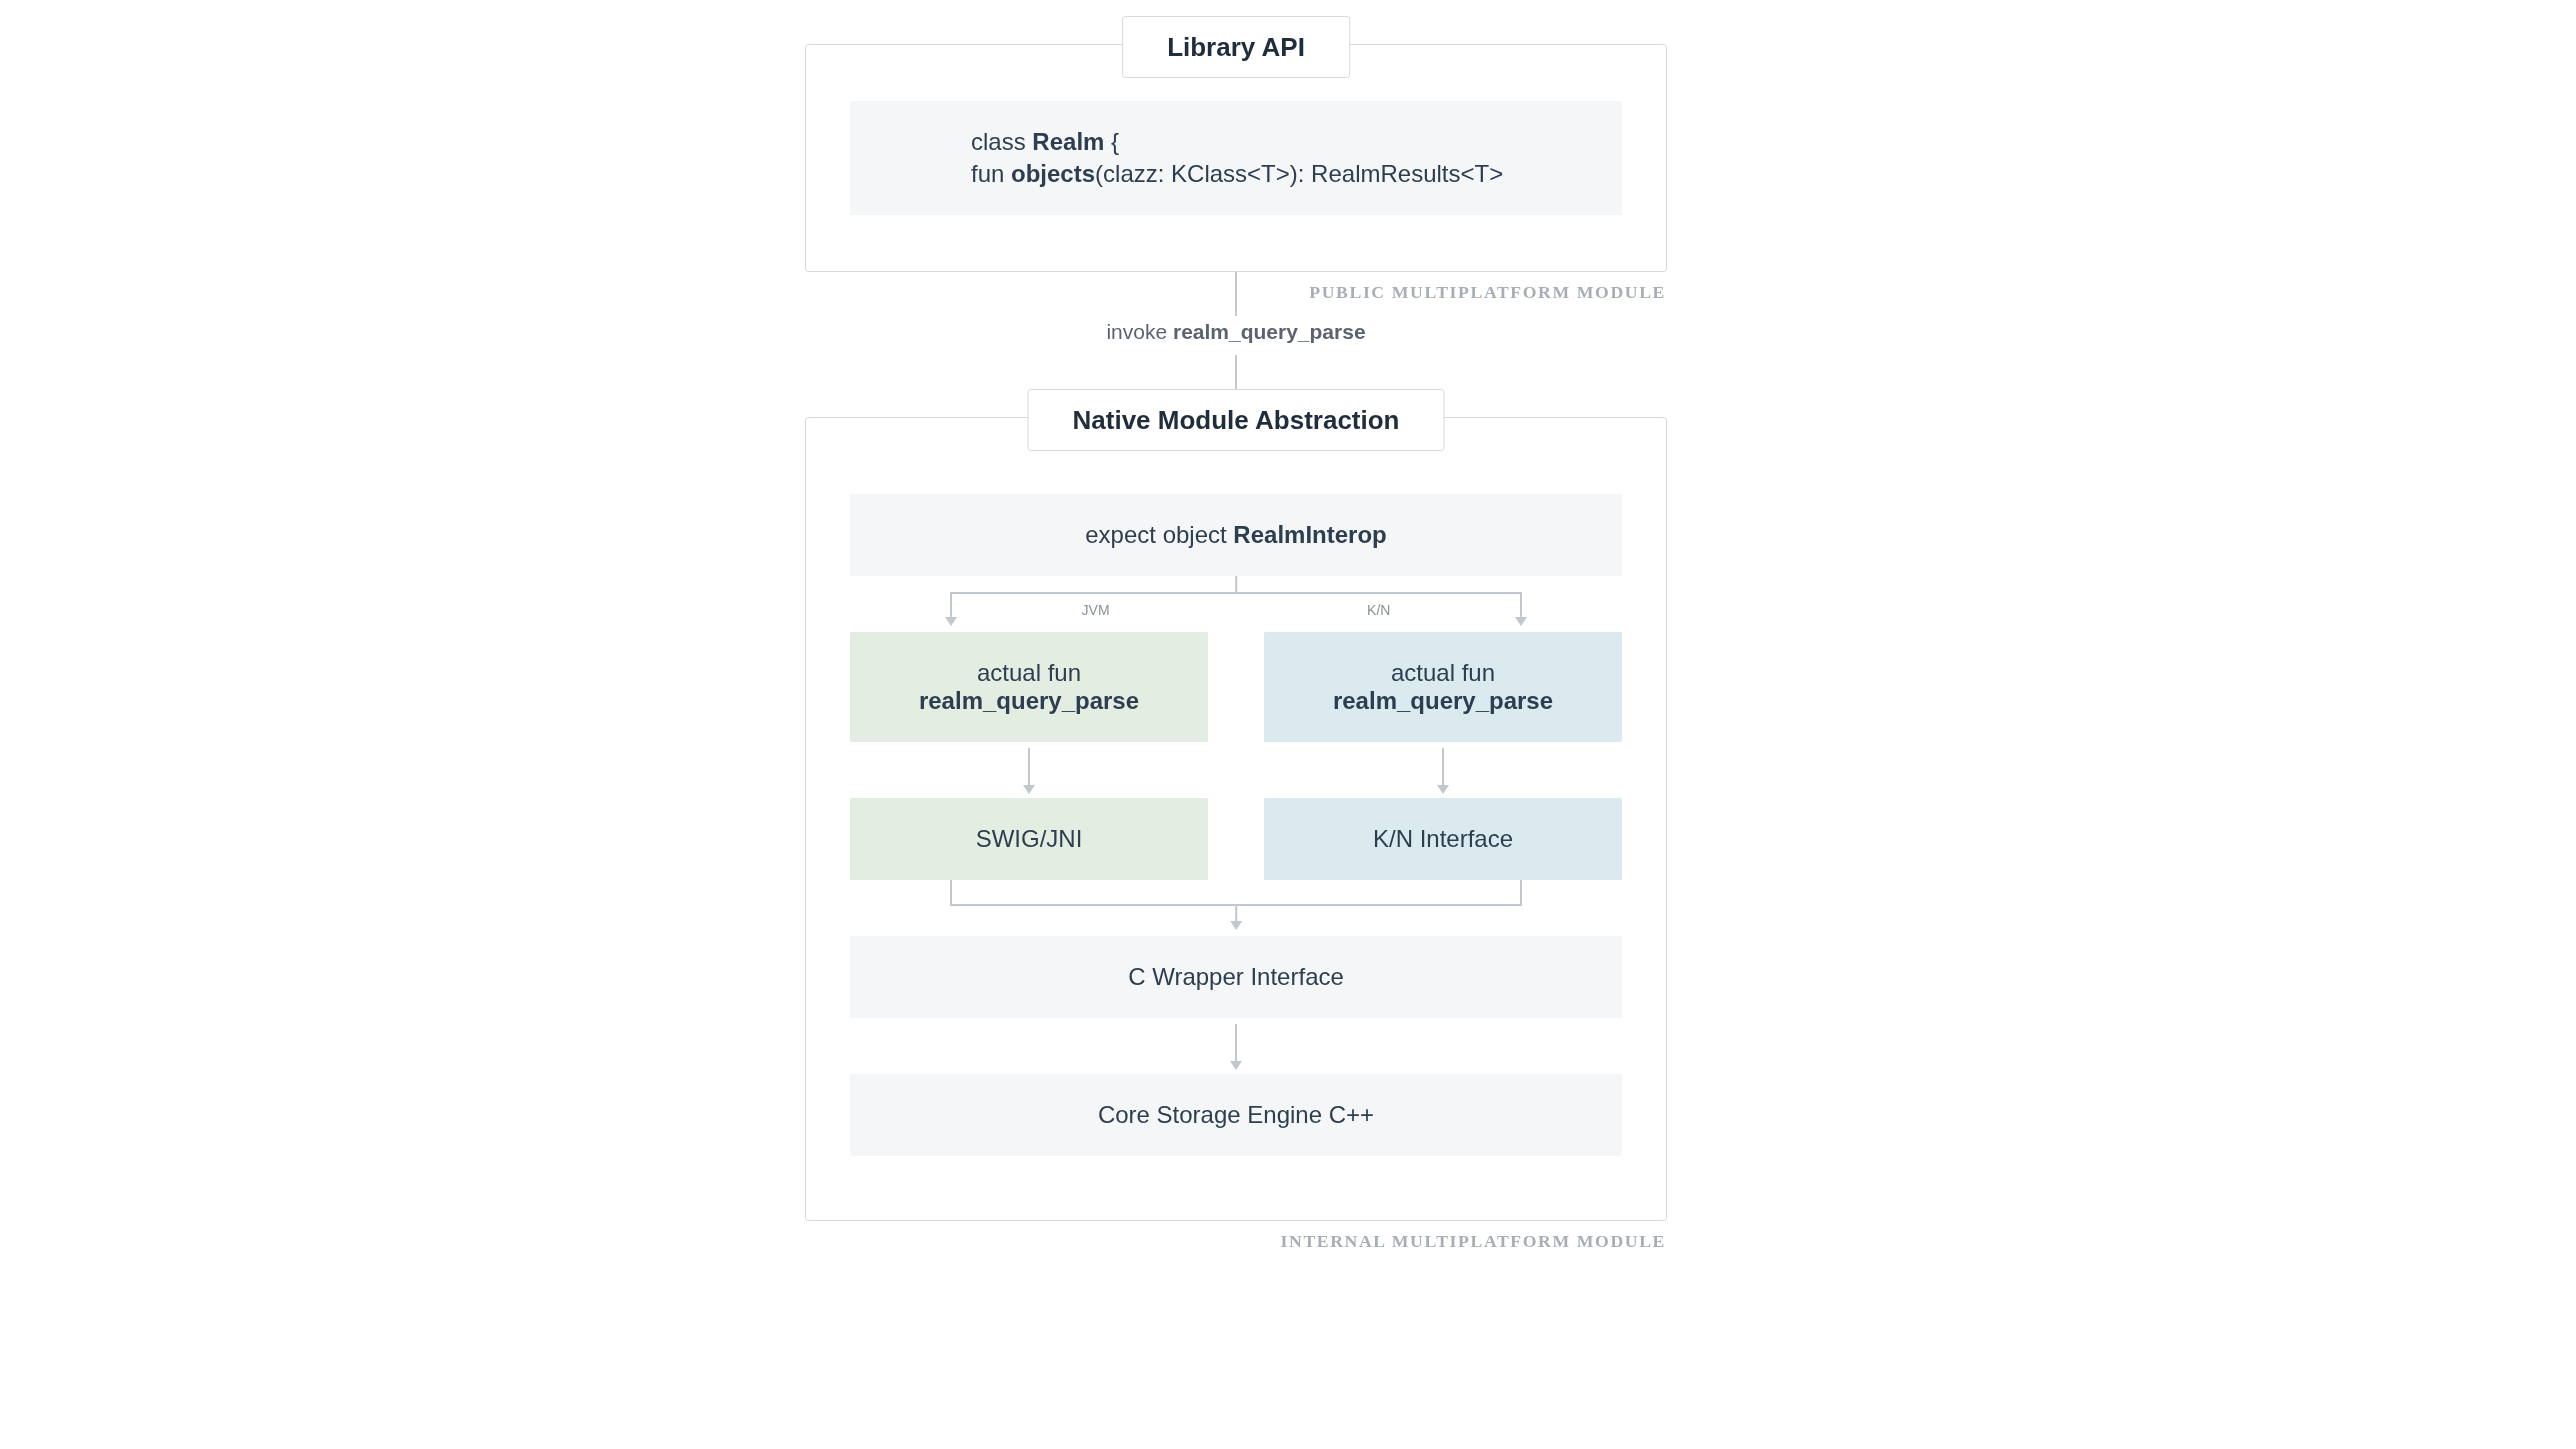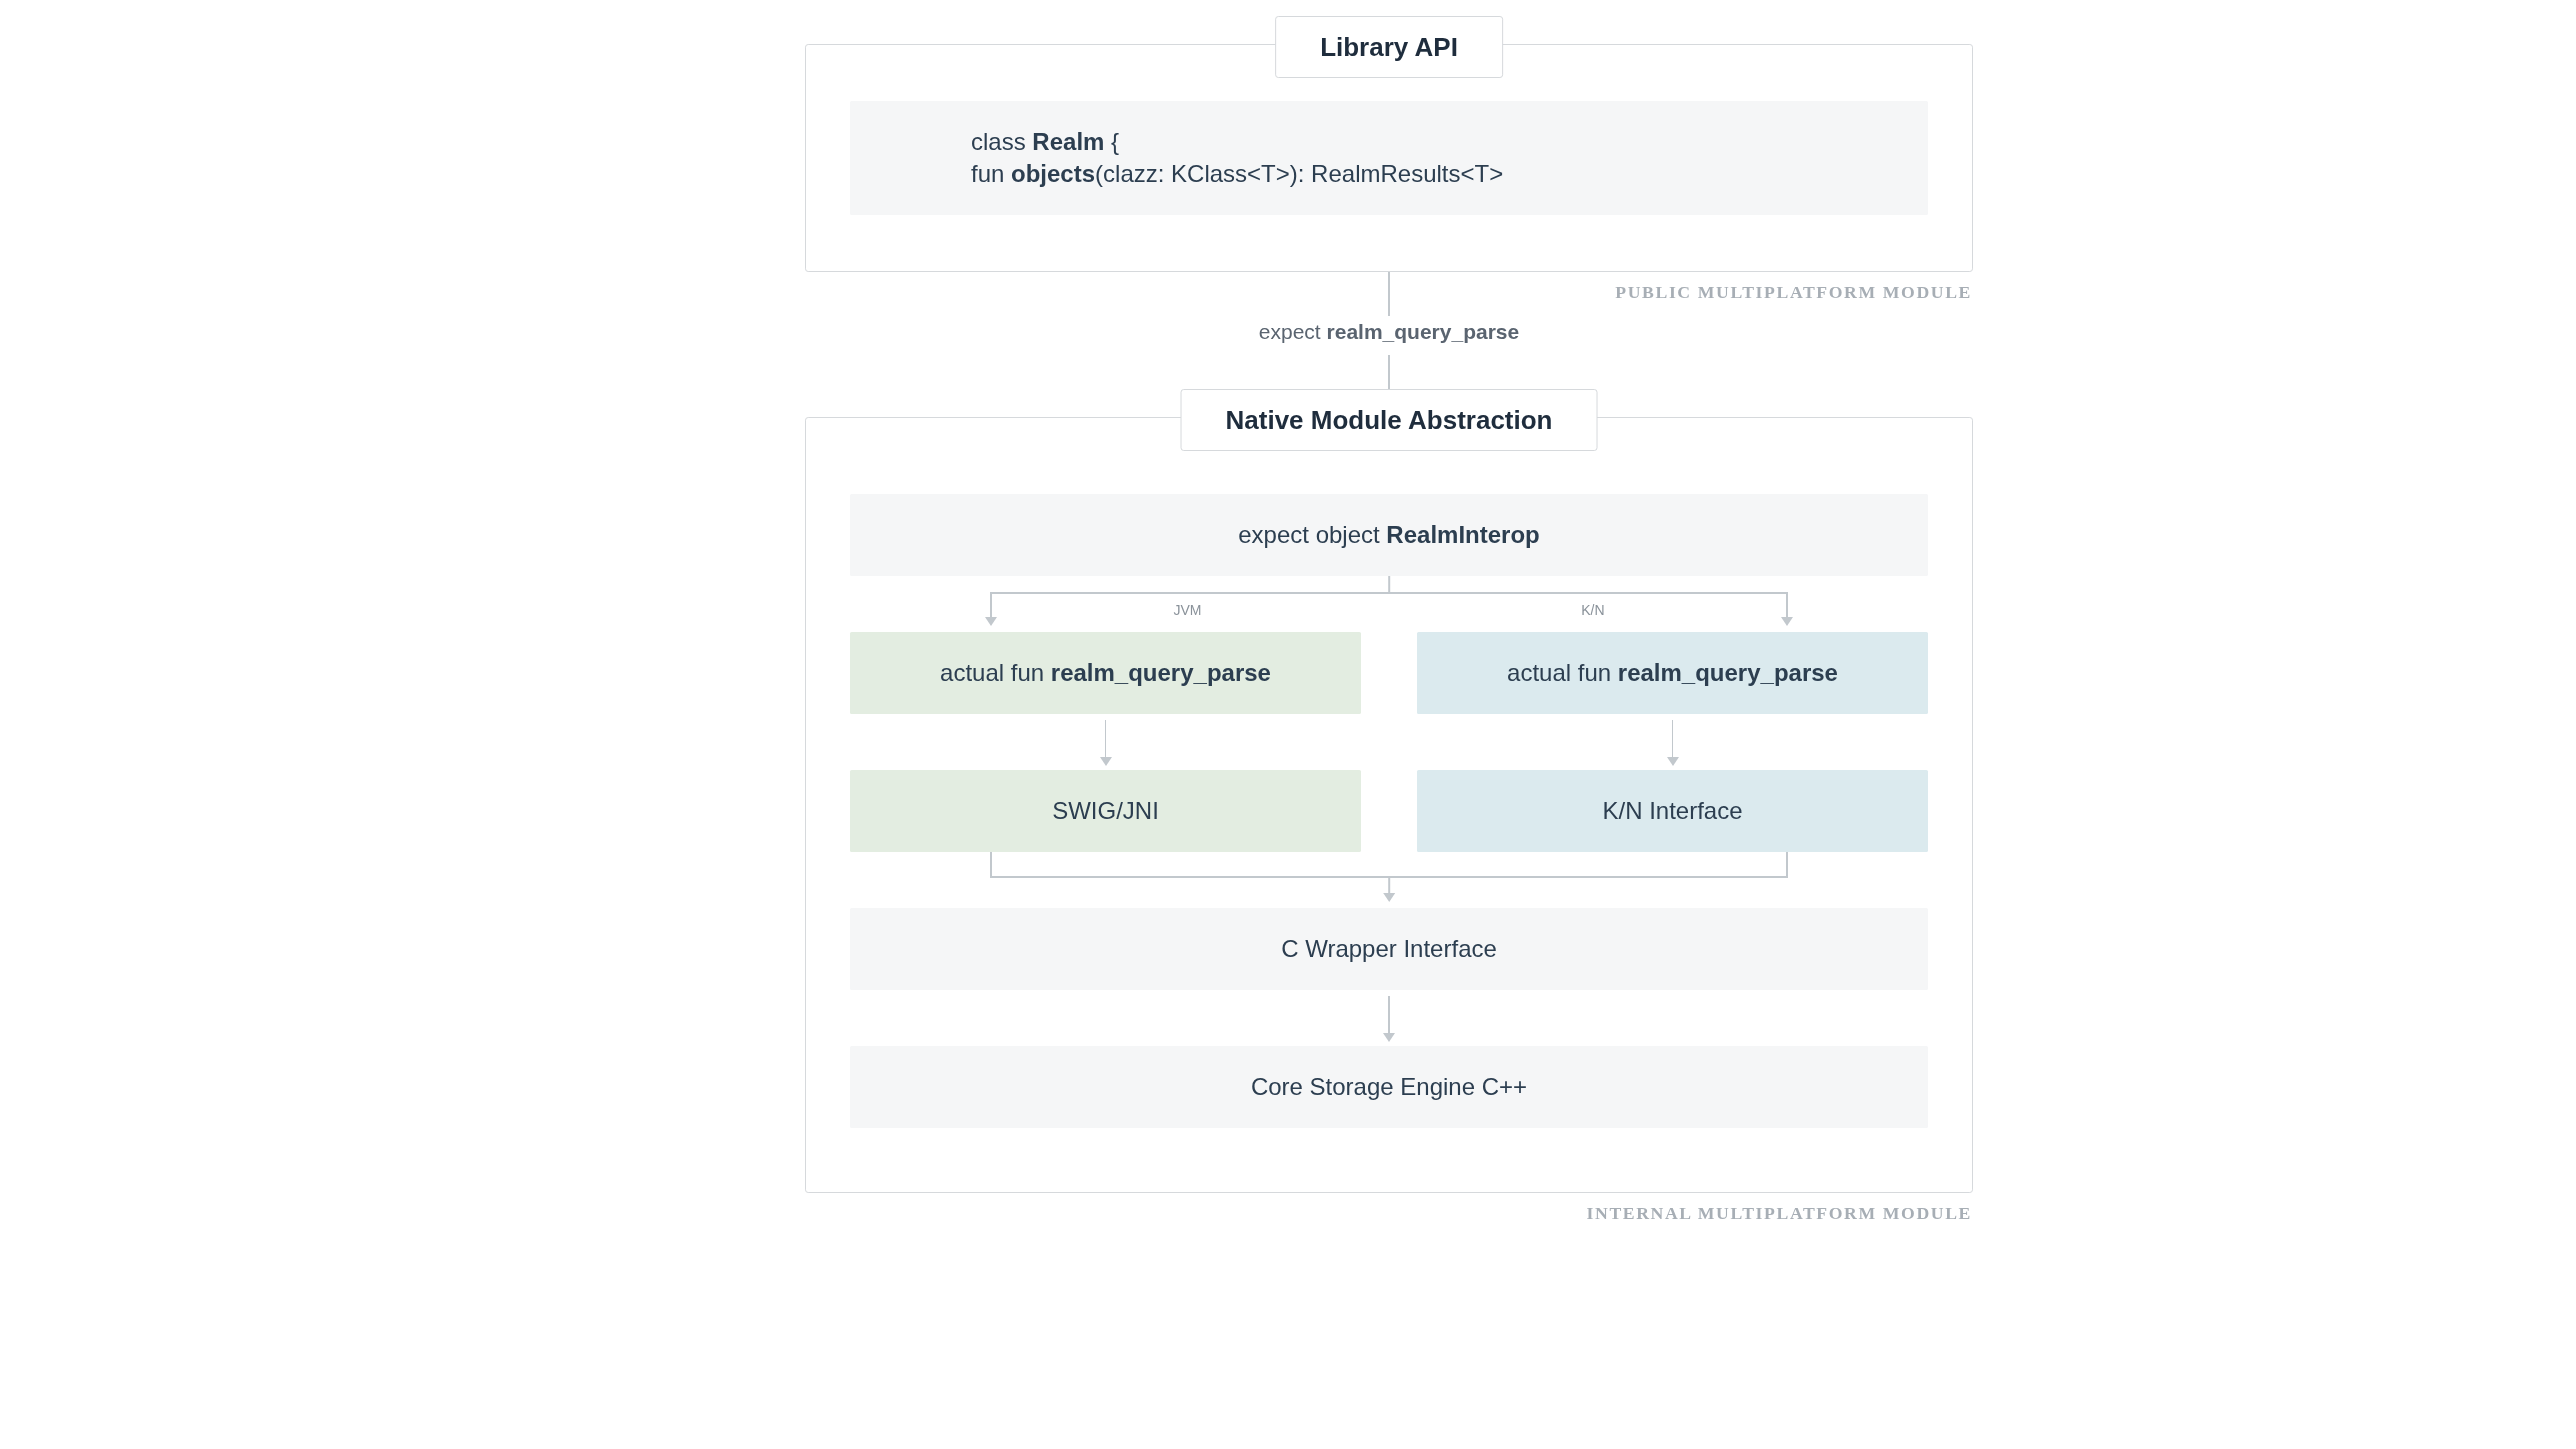--- a/index.html
+++ b/index.html
@@ -8,21 +8,21 @@
     background: #ffffff;
     width: 2576px;
     height: 1449px;
     position: relative;
     color: #2c3e50;
   }
   .container {
     position: absolute;
     left: 805px;
     top: 44px;
-    width: 1168px;
+    width: 862px;
   }
   .module-box {
     border: 1.6px solid #d6d9dc;
     border-radius: 3.2px;
     position: relative;
     padding: 56px 44px 44px 44px;
   }
   .module-header {
     position: absolute;
     top: -29px;
@@ -151,21 +151,21 @@
       </div>
     </div>
     <div class="module-caption top">PUBLIC MULTIPLATFORM MODULE</div>
   </div>
 
   <div style="position:relative; height:145px;">
     <div class="connector" style="height:44px;">
       <div class="vline noarrow" style="height:44px;"></div>
     </div>
     <div class="inter-label" style="top:48px;">
-      <span>expect </span><strong>realm_query_parse</strong>
+      <span>invoke </span><strong>realm_query_parse</strong>
     </div>
     <div class="connector" style="height:68px; position:absolute; bottom:0; left:0; right:0;">
       <div class="vline" style="height:56px;"></div>
     </div>
   </div>
 
   <div class="module-box" style="padding-top:76px; padding-bottom:64px;">
     <div class="module-header">Native Module Abstraction</div>
 
     <div class="block">

